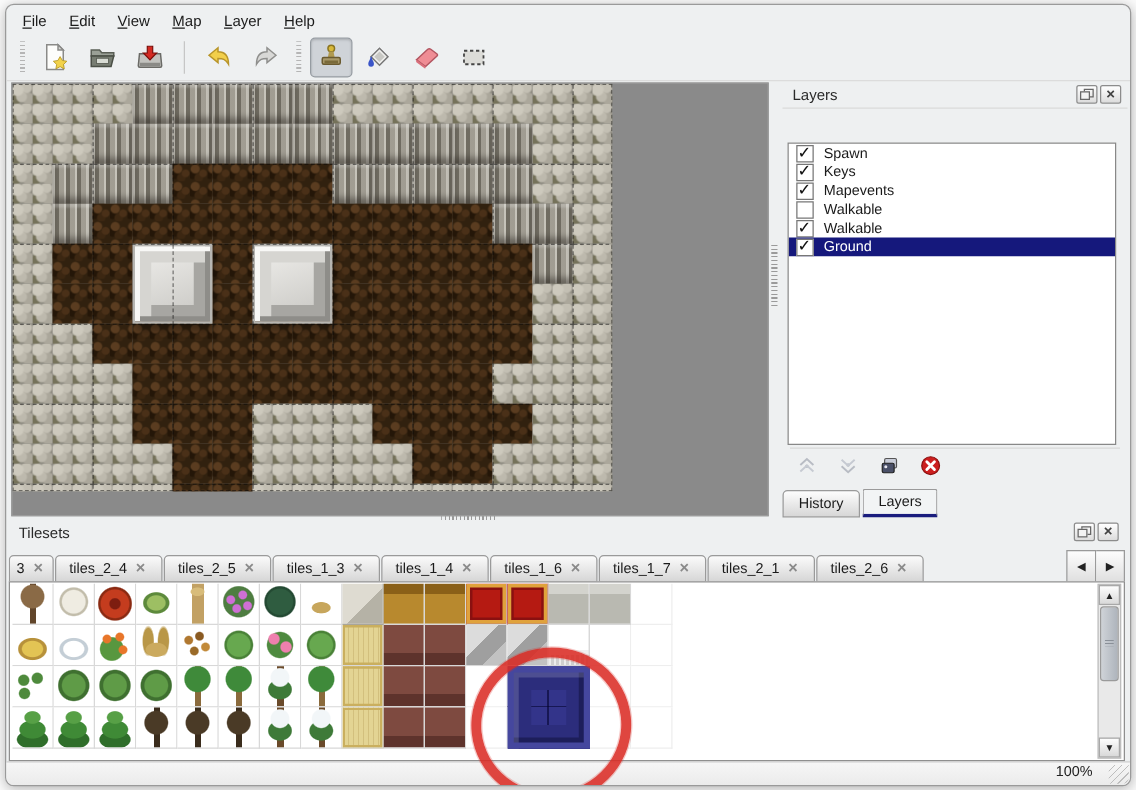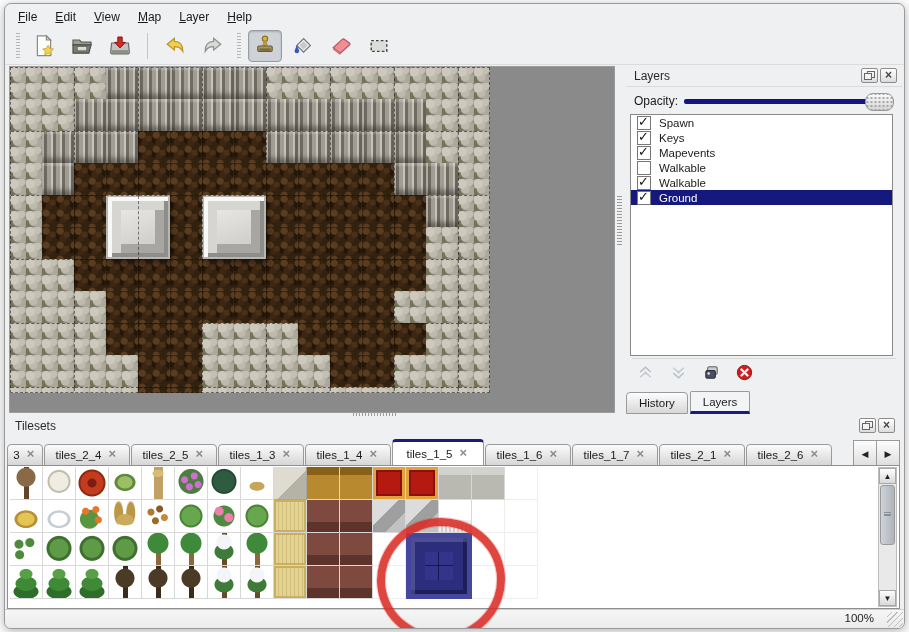--- a/index.html
+++ b/index.html
@@ -502,27 +502,20 @@
     <div class="vsplit-handle"></div>
   </div>
   <div class="hsplit-handle"></div>
 
   <div class="layers-dock">
     <div class="layers-header">
       <span class="dock-title">Layers</span>
       <span class="win-btn float-icon" style="right:24px;"></span>
       <span class="win-btn close-icon" style="right:5px;"></span>
     </div>
-    <div class="opacity-row">
-      <span class="opacity-label">Opacity:</span>
-      <div class="slider">
-        <div class="slider-groove"></div>
-        <div class="slider-handle"></div>
-      </div>
-    </div>
     <div class="layer-list">
         <div class="layer-row">
           <div class="cb checked"></div>
           <div class="layer-label">Spawn</div>
         </div>
         <div class="layer-row">
           <div class="cb checked"></div>
           <div class="layer-label">Keys</div>
         </div>
         <div class="layer-row">
@@ -595,24 +588,20 @@
         <div class="ts-tab">
           <div class="ts-tab-label">tiles_2_5</div>
           <div class="tab-close"></div>
         </div>
         <div class="ts-tab">
           <div class="ts-tab-label">tiles_1_3</div>
           <div class="tab-close"></div>
         </div>
         <div class="ts-tab">
           <div class="ts-tab-label">tiles_1_4</div>
-          <div class="tab-close"></div>
-        </div>
-        <div class="ts-tab active">
-          <div class="ts-tab-label">tiles_1_5</div>
           <div class="tab-close"></div>
         </div>
         <div class="ts-tab">
           <div class="ts-tab-label">tiles_1_6</div>
           <div class="tab-close"></div>
         </div>
         <div class="ts-tab">
           <div class="ts-tab-label">tiles_1_7</div>
           <div class="tab-close"></div>
         </div>

